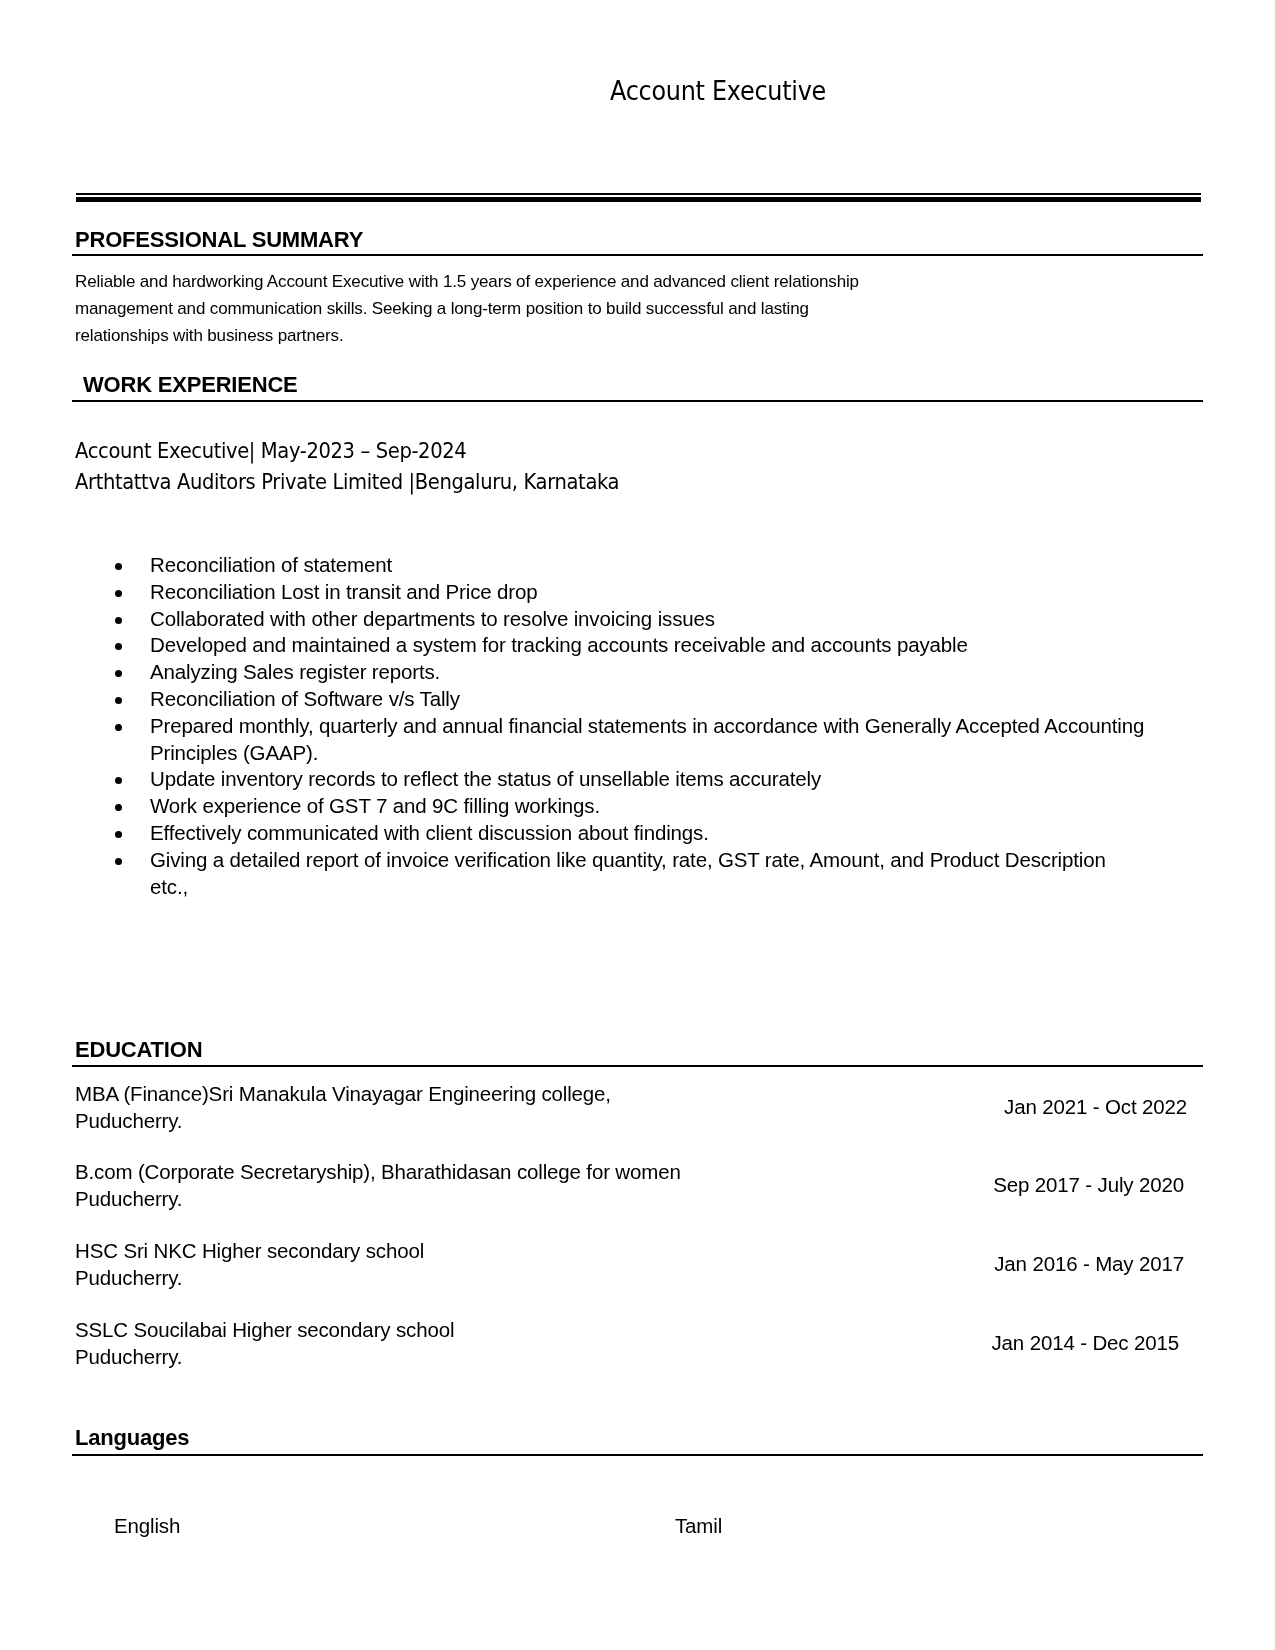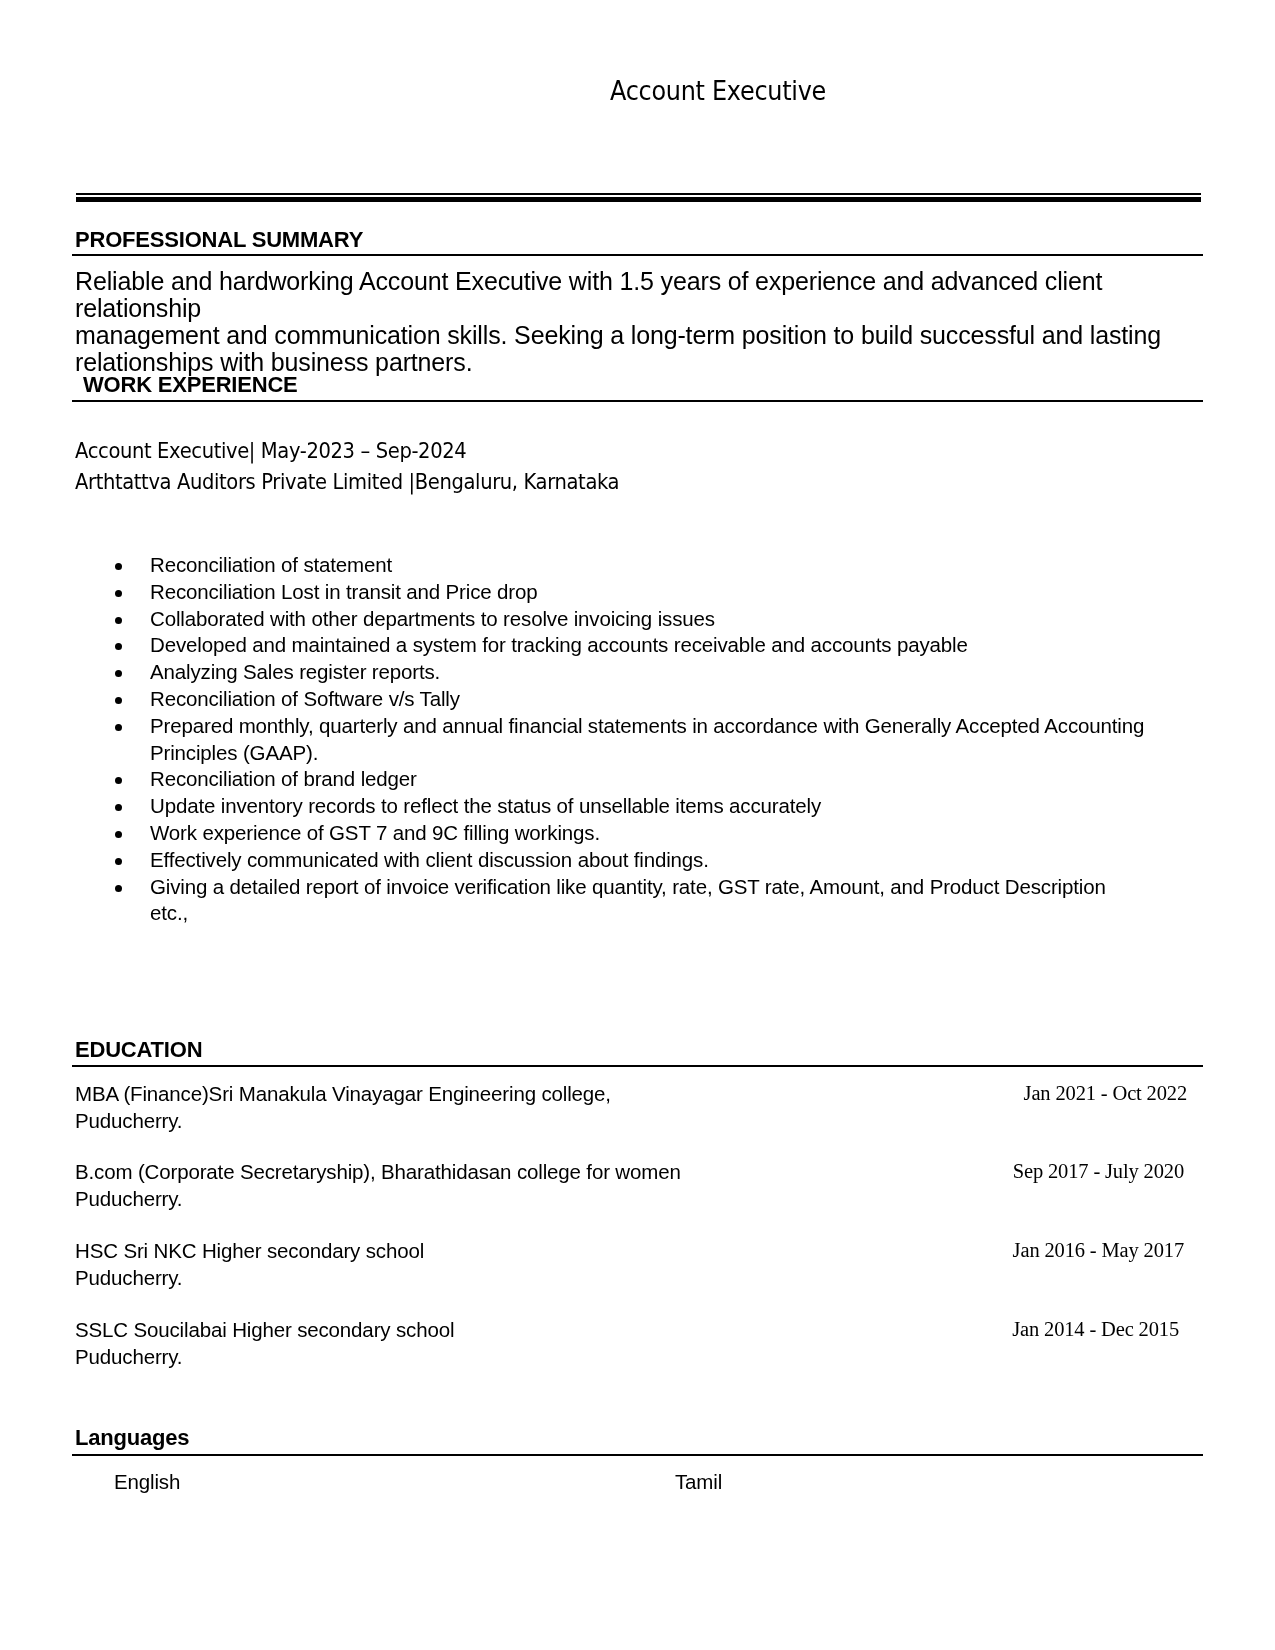--- a/index.html
+++ b/index.html
@@ -18,42 +18,42 @@
     .rule-double .gap { height: 2px; background: #fff; }
     .rule-double .thick { height: 5px; background: #000; }
 
     .section-head {
       position: absolute; left: 75px; font-size: 22px; font-weight: bold;
       letter-spacing: -0.2px;
     }
     .section-rule { position: absolute; left: 72px; width: 1131px; height: 2px; background: #000; }
 
     .para {
-      position: absolute; left: 75px; width: 1130px; font-size: 25px; line-height: 27px;
+      position: absolute; left: 75px; width: 1130px; font-size: 17px; line-height: 27px;
       letter-spacing: -0.15px;
     }
 
     .job-line {
       position: absolute; left: 75px; font-family: "DejaVu Sans", sans-serif;
       font-size: 21px; letter-spacing: -0.4px; transform: scaleX(0.93); transform-origin: left top;
     }
 
     .bullets { position: absolute; left: 110px; top: 552px; width: 1100px; list-style: none; }
     .bullets li {
       position: relative; padding-left: 40px; font-size: 20.5px; line-height: 26.8px;
       letter-spacing: -0.15px;
     }
     .bullets li .dot {
       position: absolute; left: 5px; top: 11px; width: 7px; height: 7px; border-radius: 50%; background: #000;
     }
 
     .edu-row { position: absolute; left: 75px; width: 1110px; font-size: 20.5px; line-height: 27px; letter-spacing: -0.15px; }
-    .edu-row .date { position: absolute; top: 0; right: 0; text-align: right; font-family: Liberation Serif, serif; }
+    .edu-row .date { position: absolute; top: 13px; right: 0; text-align: right; }
 
-    .lang { position: absolute; font-size: 20.5px; letter-spacing: -0.15px; }
+    .lang { position: absolute; font-size: 20.5px; letter-spacing: -0.15px; margin-top: 44px; }
   </style>
 </head>
 <body>
 
 <div class="title">Account Executive</div>
 
 <div class="rule-double">
   <div class="thin"></div>
     <div class="gap"></div>
     <div class="thick"></div>
@@ -73,21 +73,20 @@
 <div class="job-line" style="top:470px;">Arthtattva Auditors Private Limited |Bengaluru, Karnataka</div>
 
 <ul class="bullets">
   <li><span class="dot"></span><span>Reconciliation of statement</span></li>
   <li><span class="dot"></span><span>Reconciliation Lost in transit and Price drop</span></li>
   <li><span class="dot"></span><span>Collaborated with other departments to resolve invoicing issues</span></li>
   <li><span class="dot"></span><span>Developed and maintained a system for tracking accounts receivable and accounts payable</span></li>
   <li><span class="dot"></span><span>Analyzing Sales register reports.</span></li>
   <li><span class="dot"></span><span>Reconciliation of Software v/s Tally</span></li>
   <li style="width:1060px;"><span class="dot"></span><span>Prepared monthly, quarterly and annual financial statements in accordance with Generally Accepted Accounting Principles (GAAP).</span></li>
-  <li><span class="dot"></span><span>Reconciliation of brand ledger</span></li>
   <li><span class="dot"></span><span>Update inventory records to reflect the status of unsellable items accurately</span></li>
   <li><span class="dot"></span><span>Work experience of GST 7 and 9C filling workings.</span></li>
   <li><span class="dot"></span><span>Effectively communicated with client discussion about findings.</span></li>
   <li style="width:1020px;"><span class="dot"></span><span>Giving a detailed report of invoice verification like quantity, rate, GST rate, Amount, and Product Description etc.,</span></li>
 </ul>
 
 <div class="section-head" style="top:1037px;">EDUCATION</div>
 <div class="section-rule" style="top:1065px;"></div>
 
 <div class="edu-row" style="top:1080px;">

